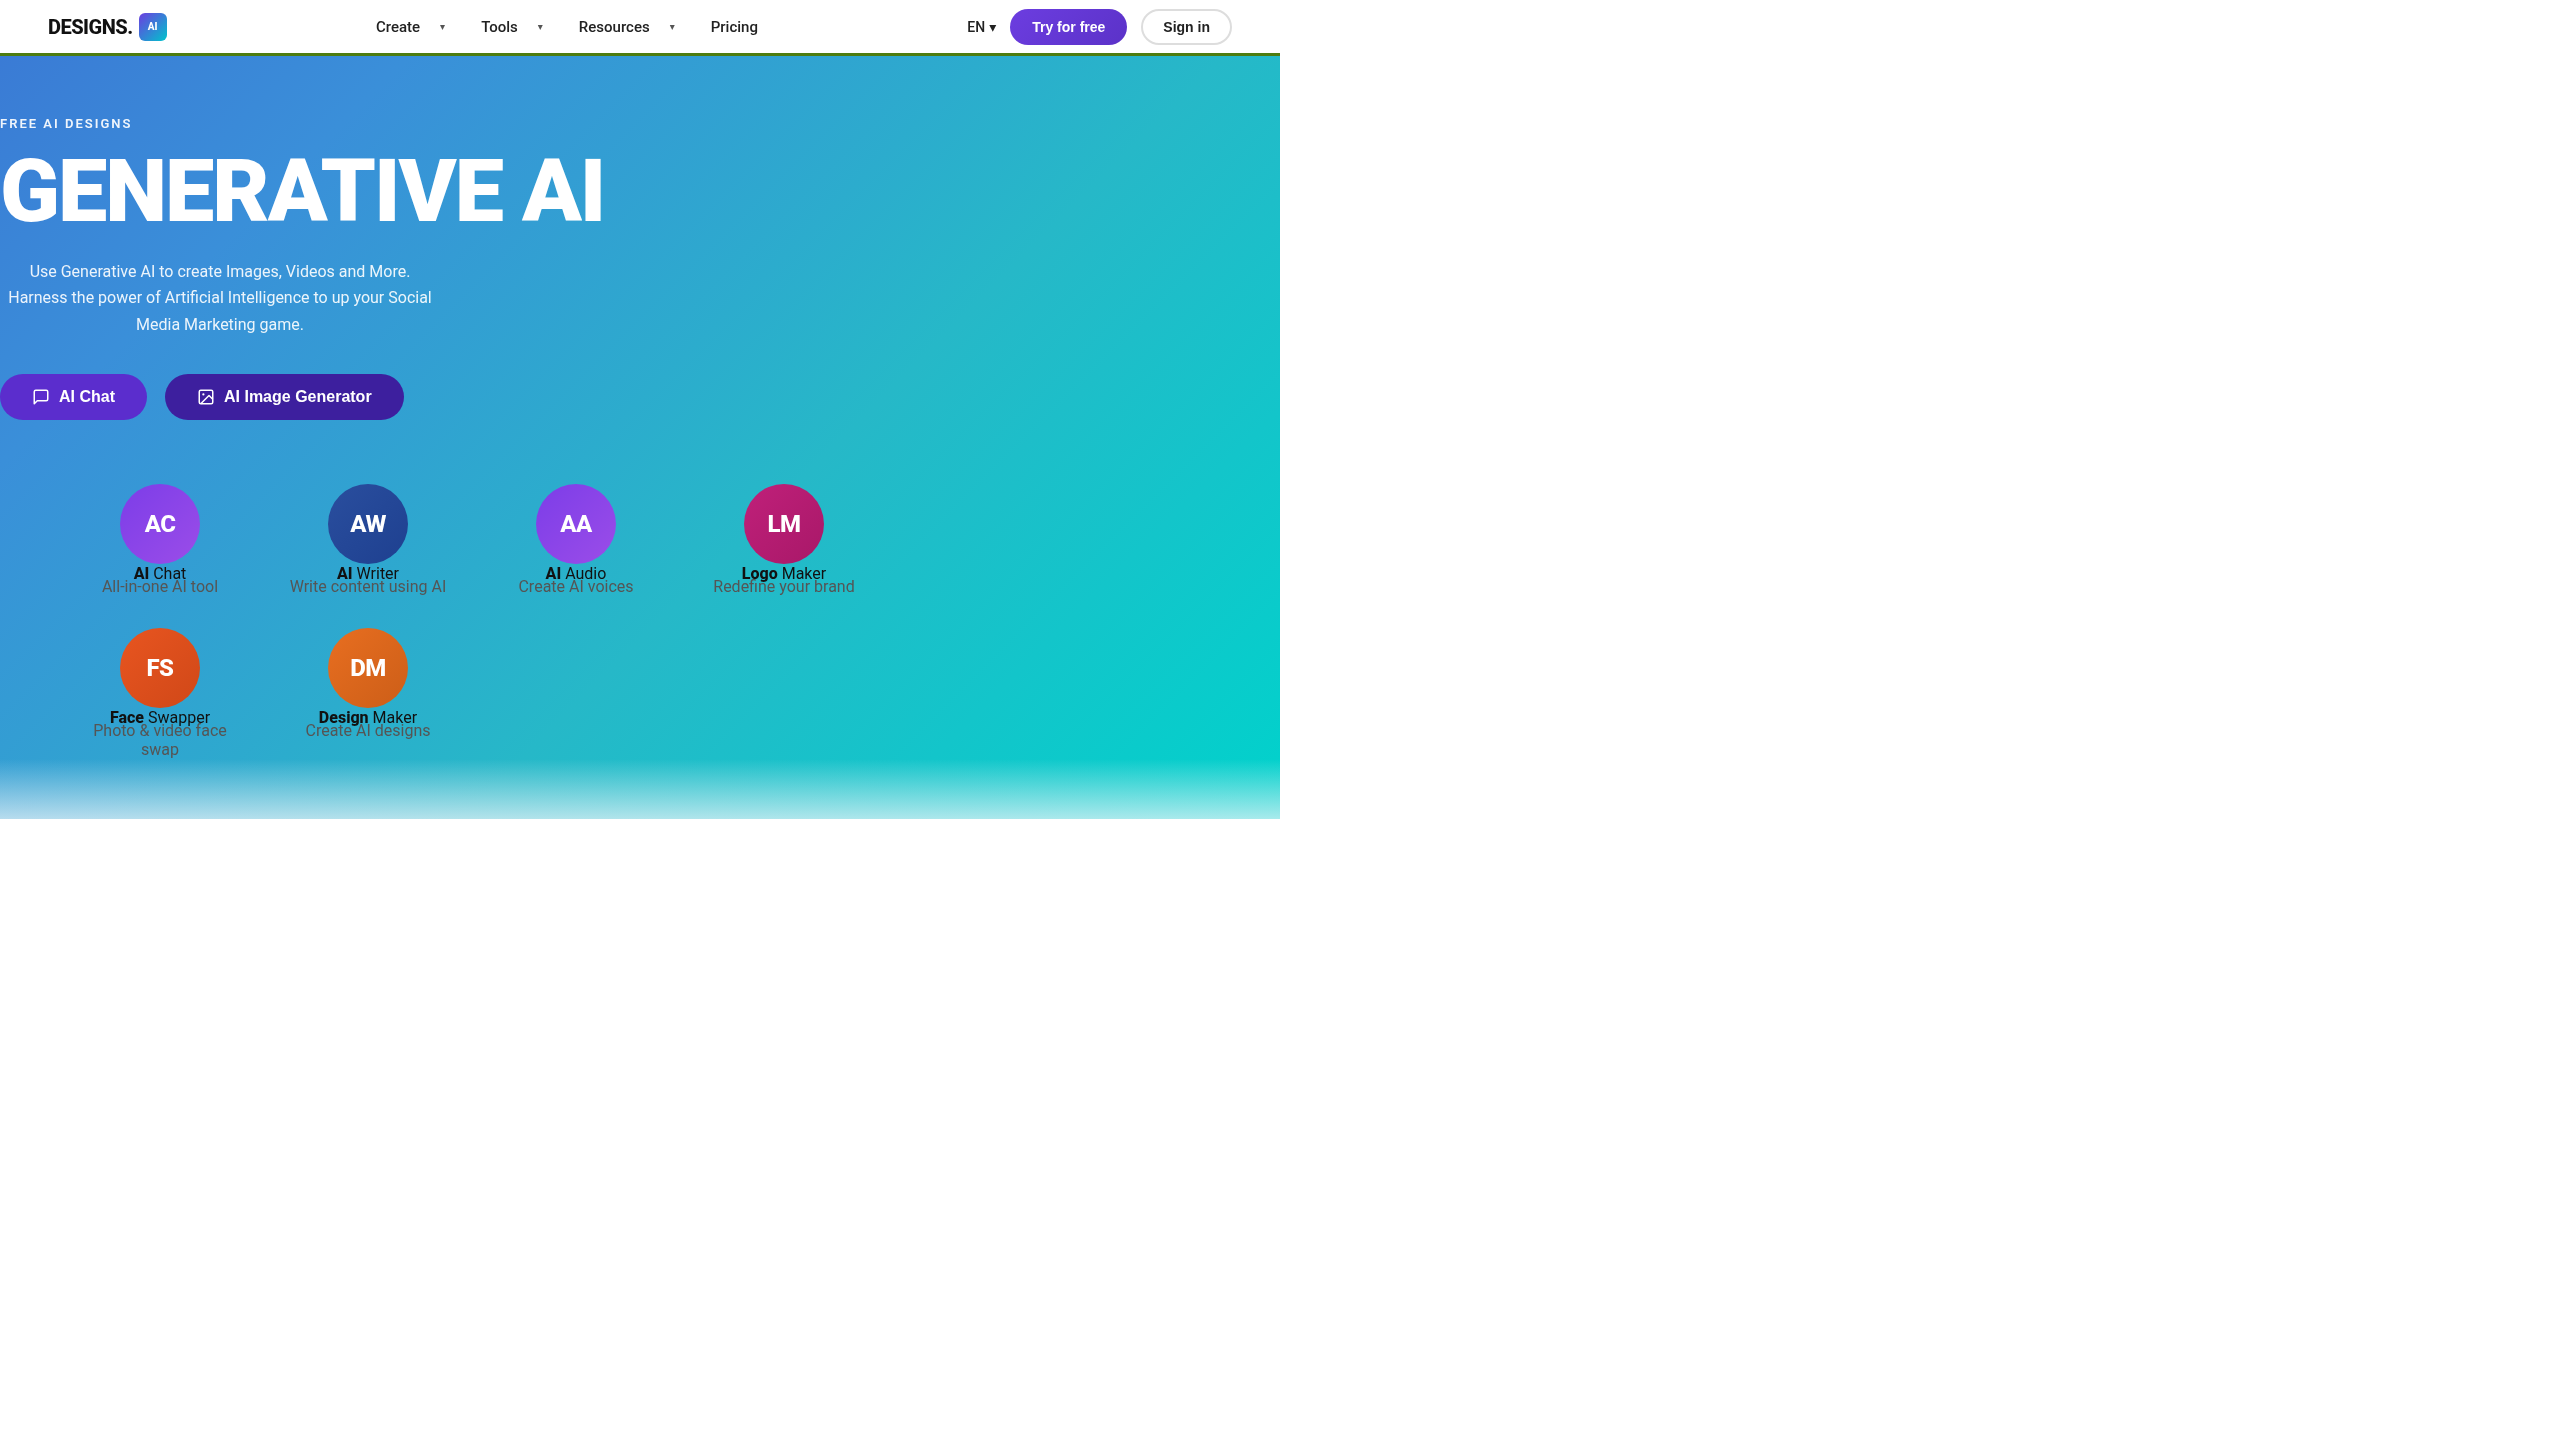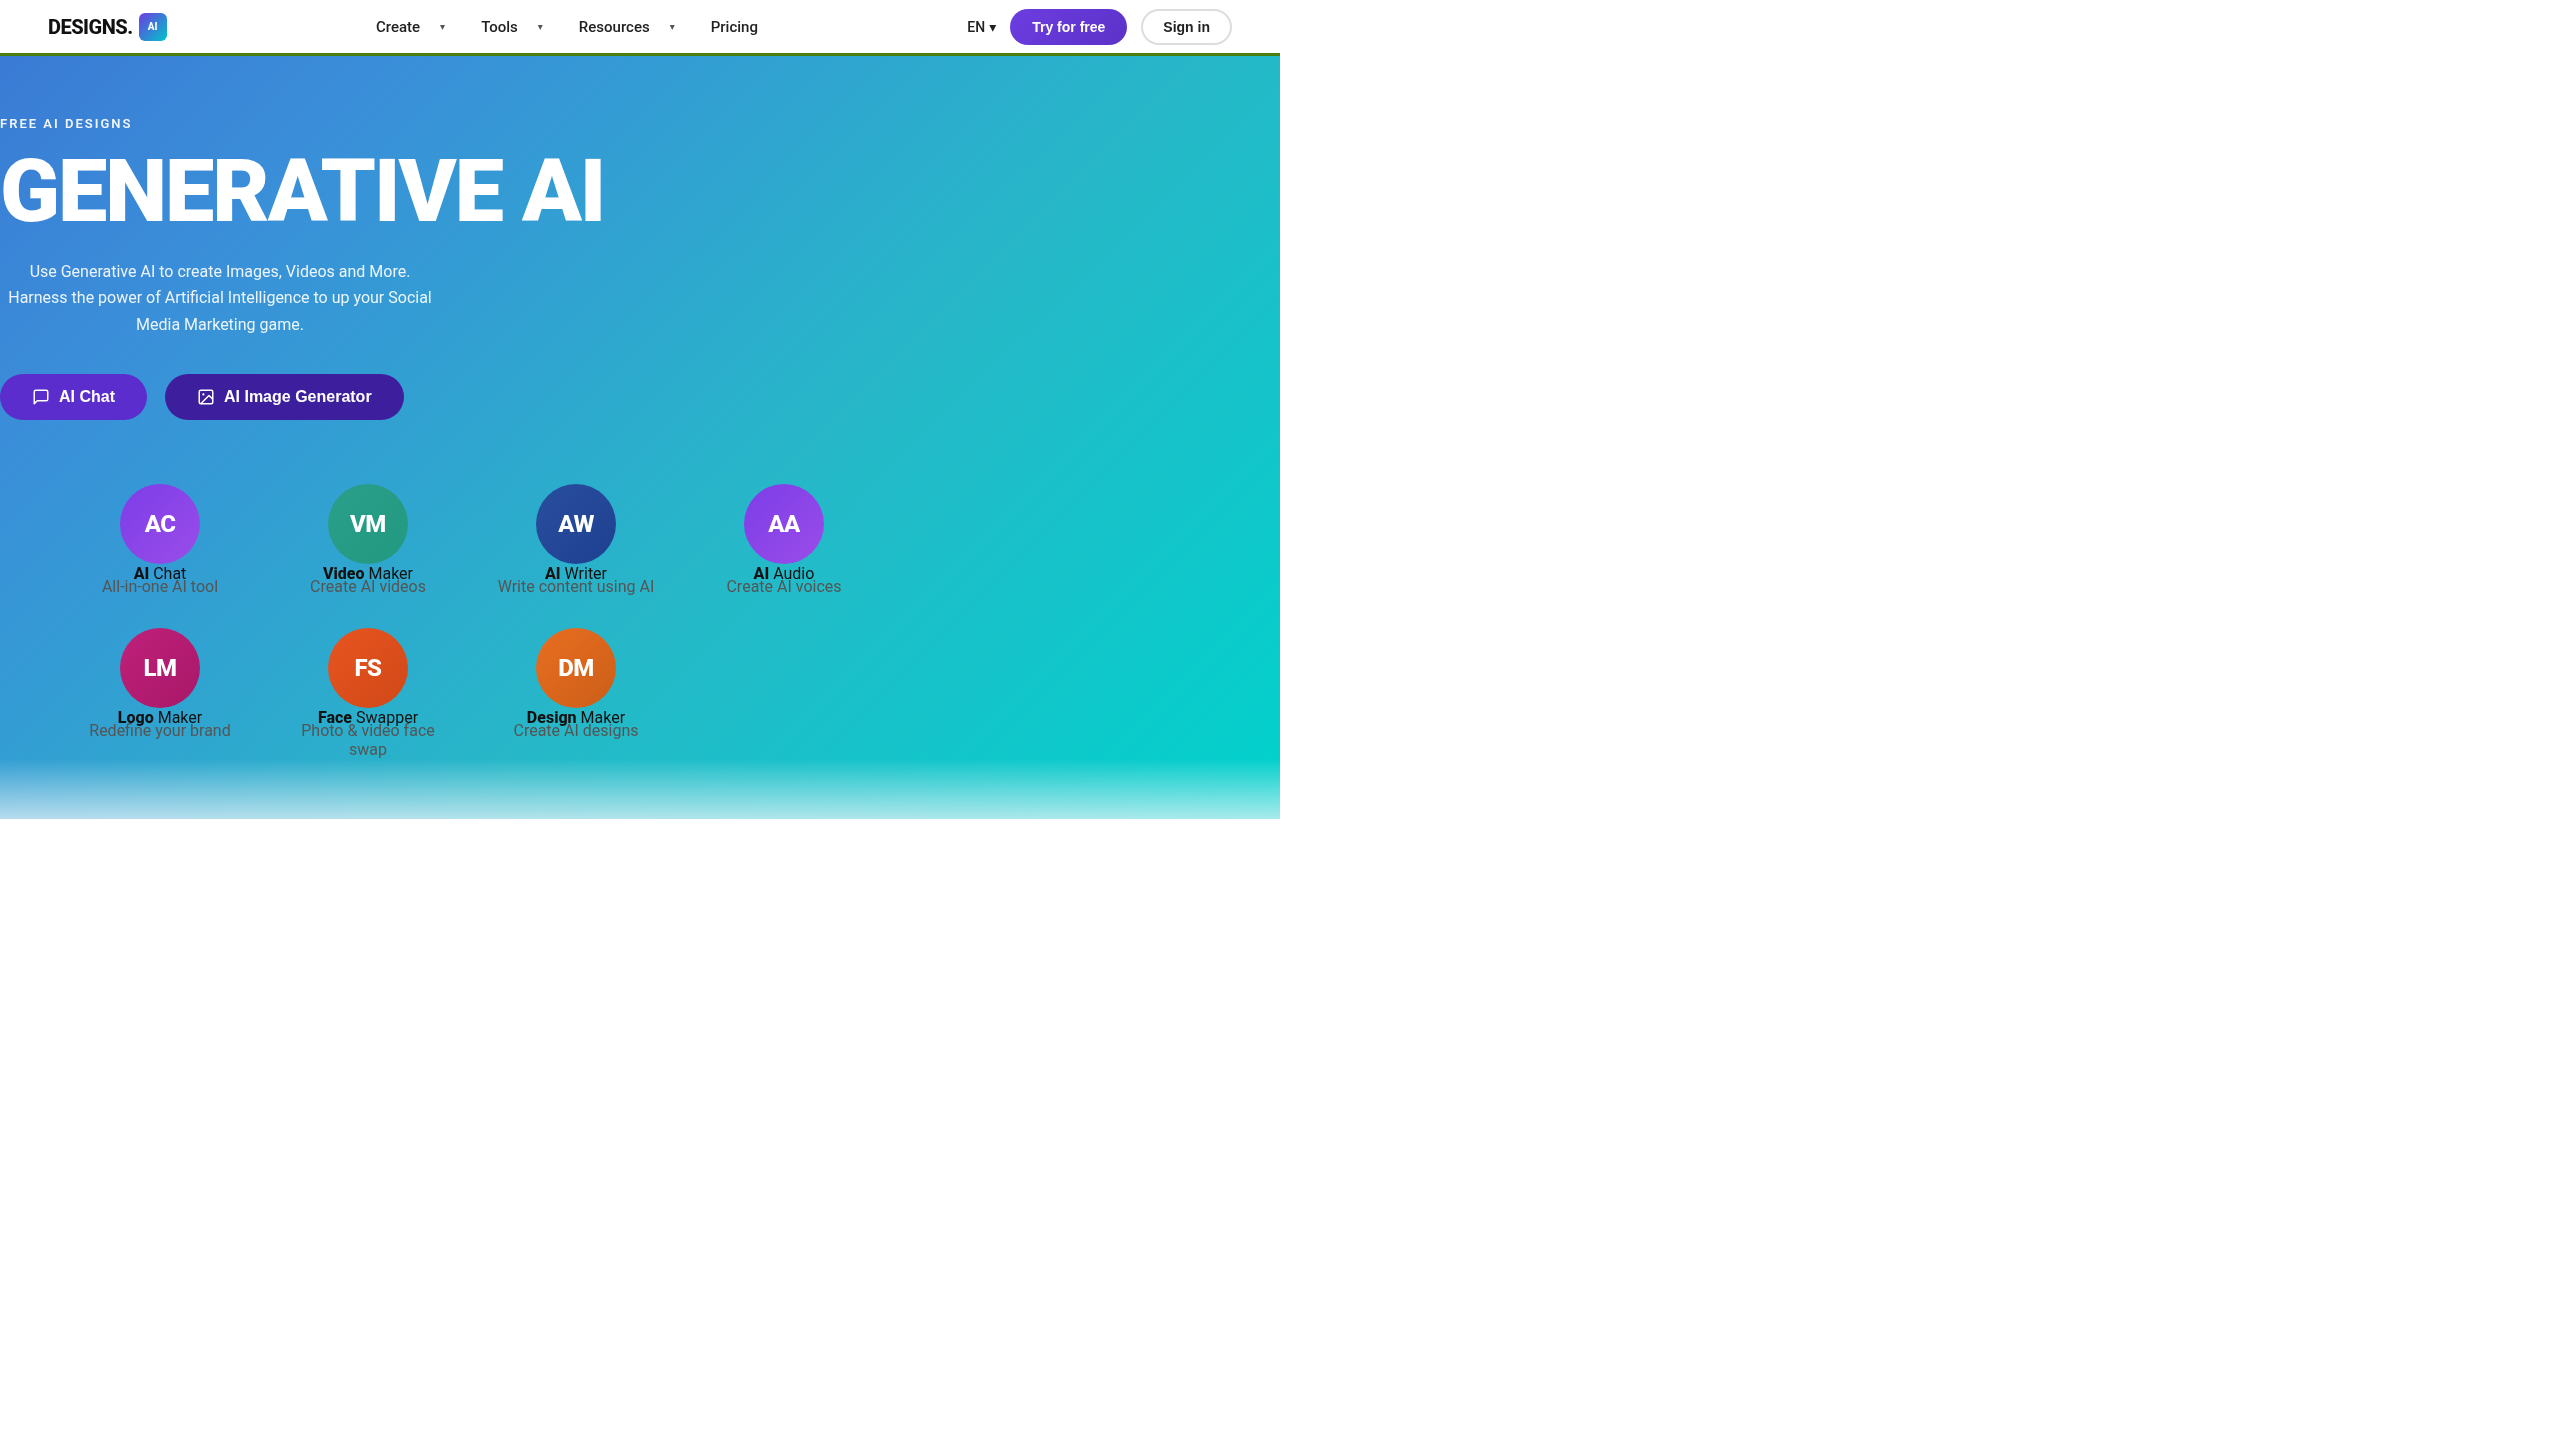--- a/index.html
+++ b/index.html
@@ -291,25 +291,20 @@
     </button>
   </div>
 
   <div class="tools-grid" id="tools-container">
   <div class="tool-card">
         <div class="tool-icon" style="background: linear-gradient(135deg, rgb(124, 61, 232), rgb(155, 77, 232));">AC</div>
         <div class="tool-name"><strong>AI</strong> Chat</div>
         <div class="tool-desc">All-in-one AI tool</div>
       </div>
       <div class="tool-card">
-        <div class="tool-icon" style="background: linear-gradient(135deg, rgb(42, 158, 138), rgb(34, 153, 128));">VM</div>
-        <div class="tool-name"><strong>Video</strong> Maker</div>
-        <div class="tool-desc">Create AI videos</div>
-      </div>
-      <div class="tool-card">
         <div class="tool-icon" style="background: linear-gradient(135deg, rgb(42, 78, 158), rgb(30, 64, 144));">AW</div>
         <div class="tool-name"><strong>AI</strong> Writer</div>
         <div class="tool-desc">Write content using AI</div>
       </div>
       <div class="tool-card">
         <div class="tool-icon" style="background: linear-gradient(135deg, rgb(124, 61, 232), rgb(155, 77, 232));">AA</div>
         <div class="tool-name"><strong>AI</strong> Audio</div>
         <div class="tool-desc">Create AI voices</div>
       </div>
       <div class="tool-card">

